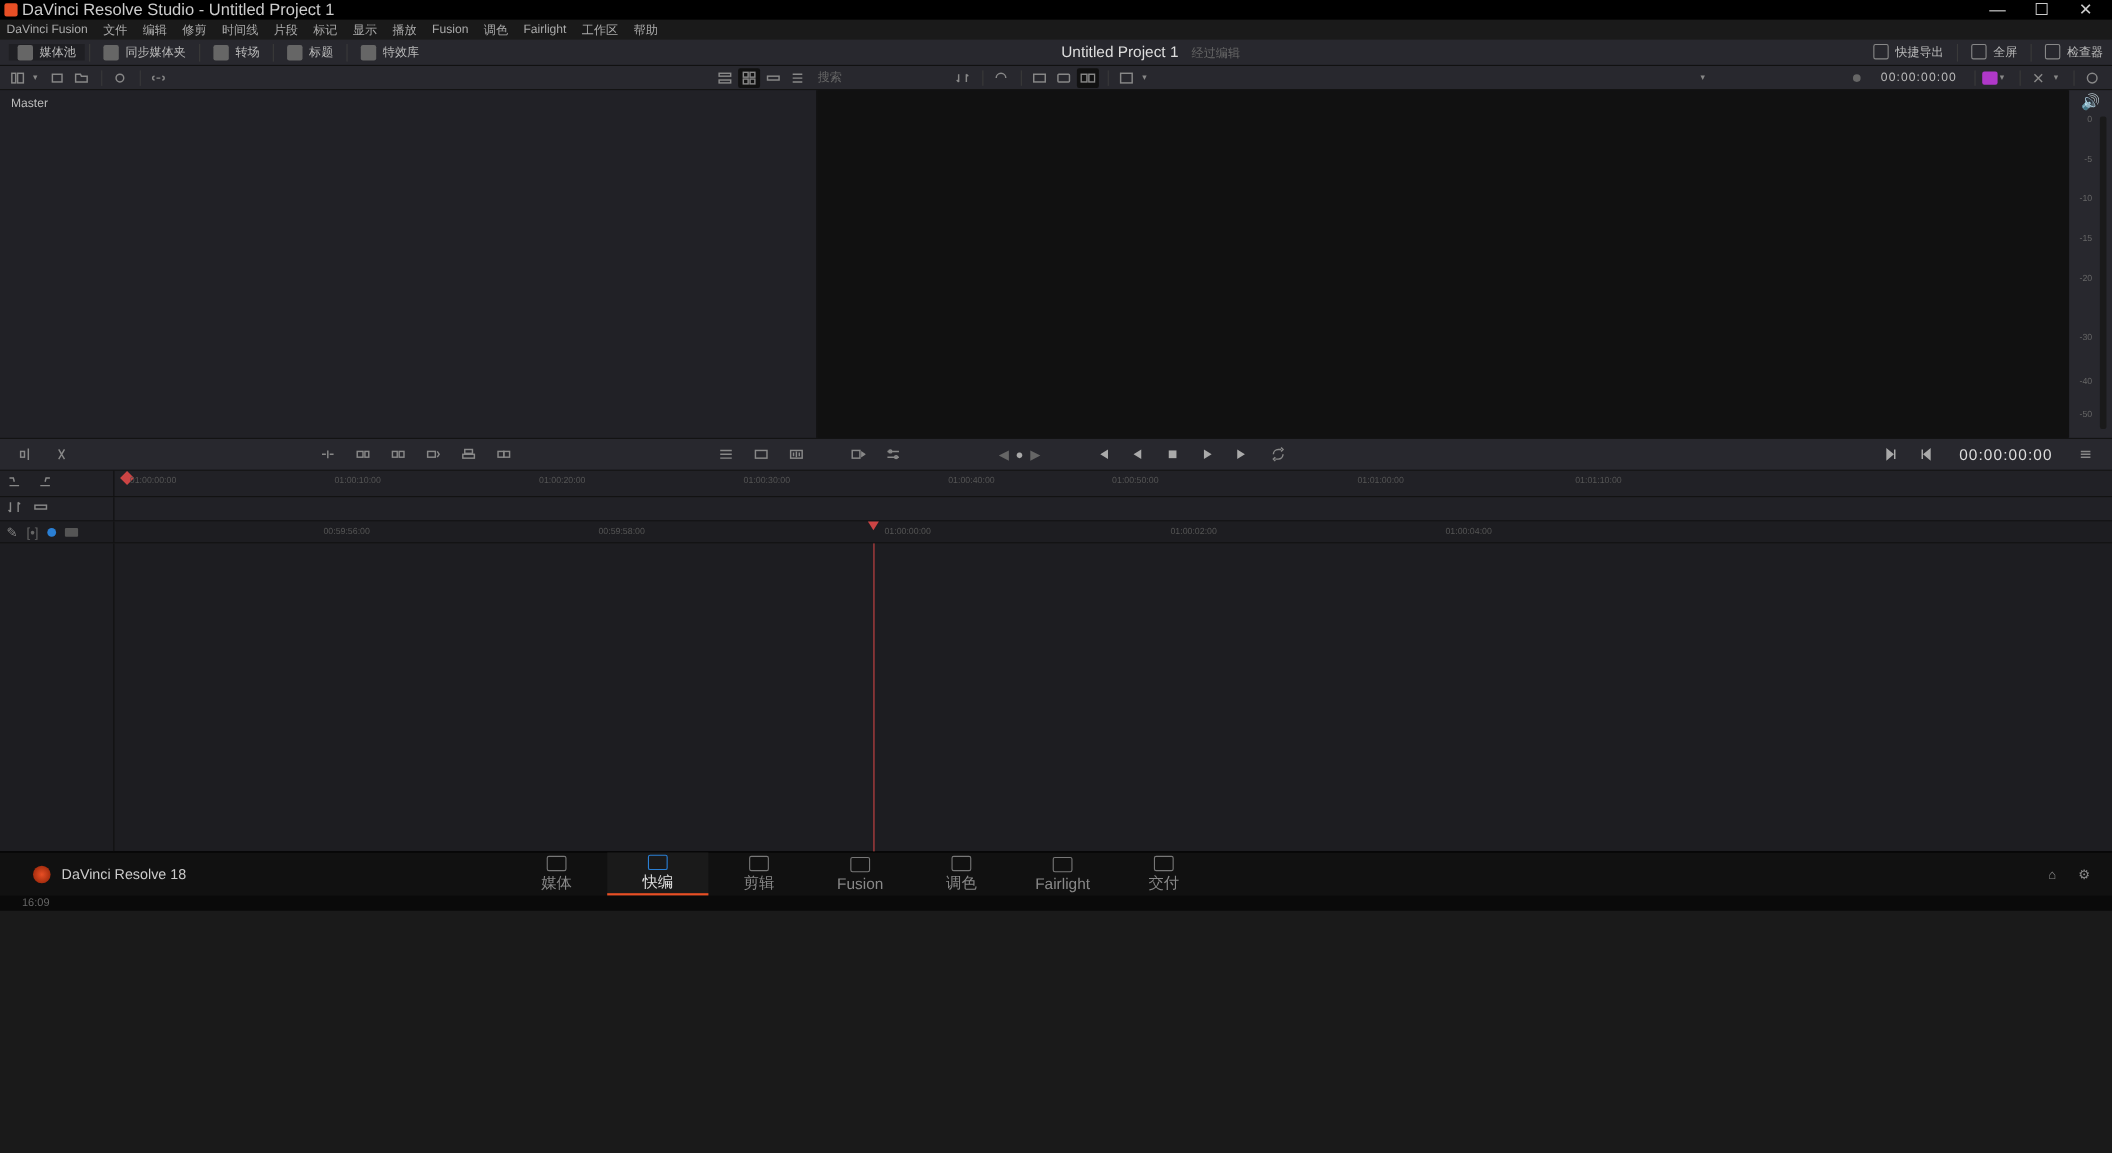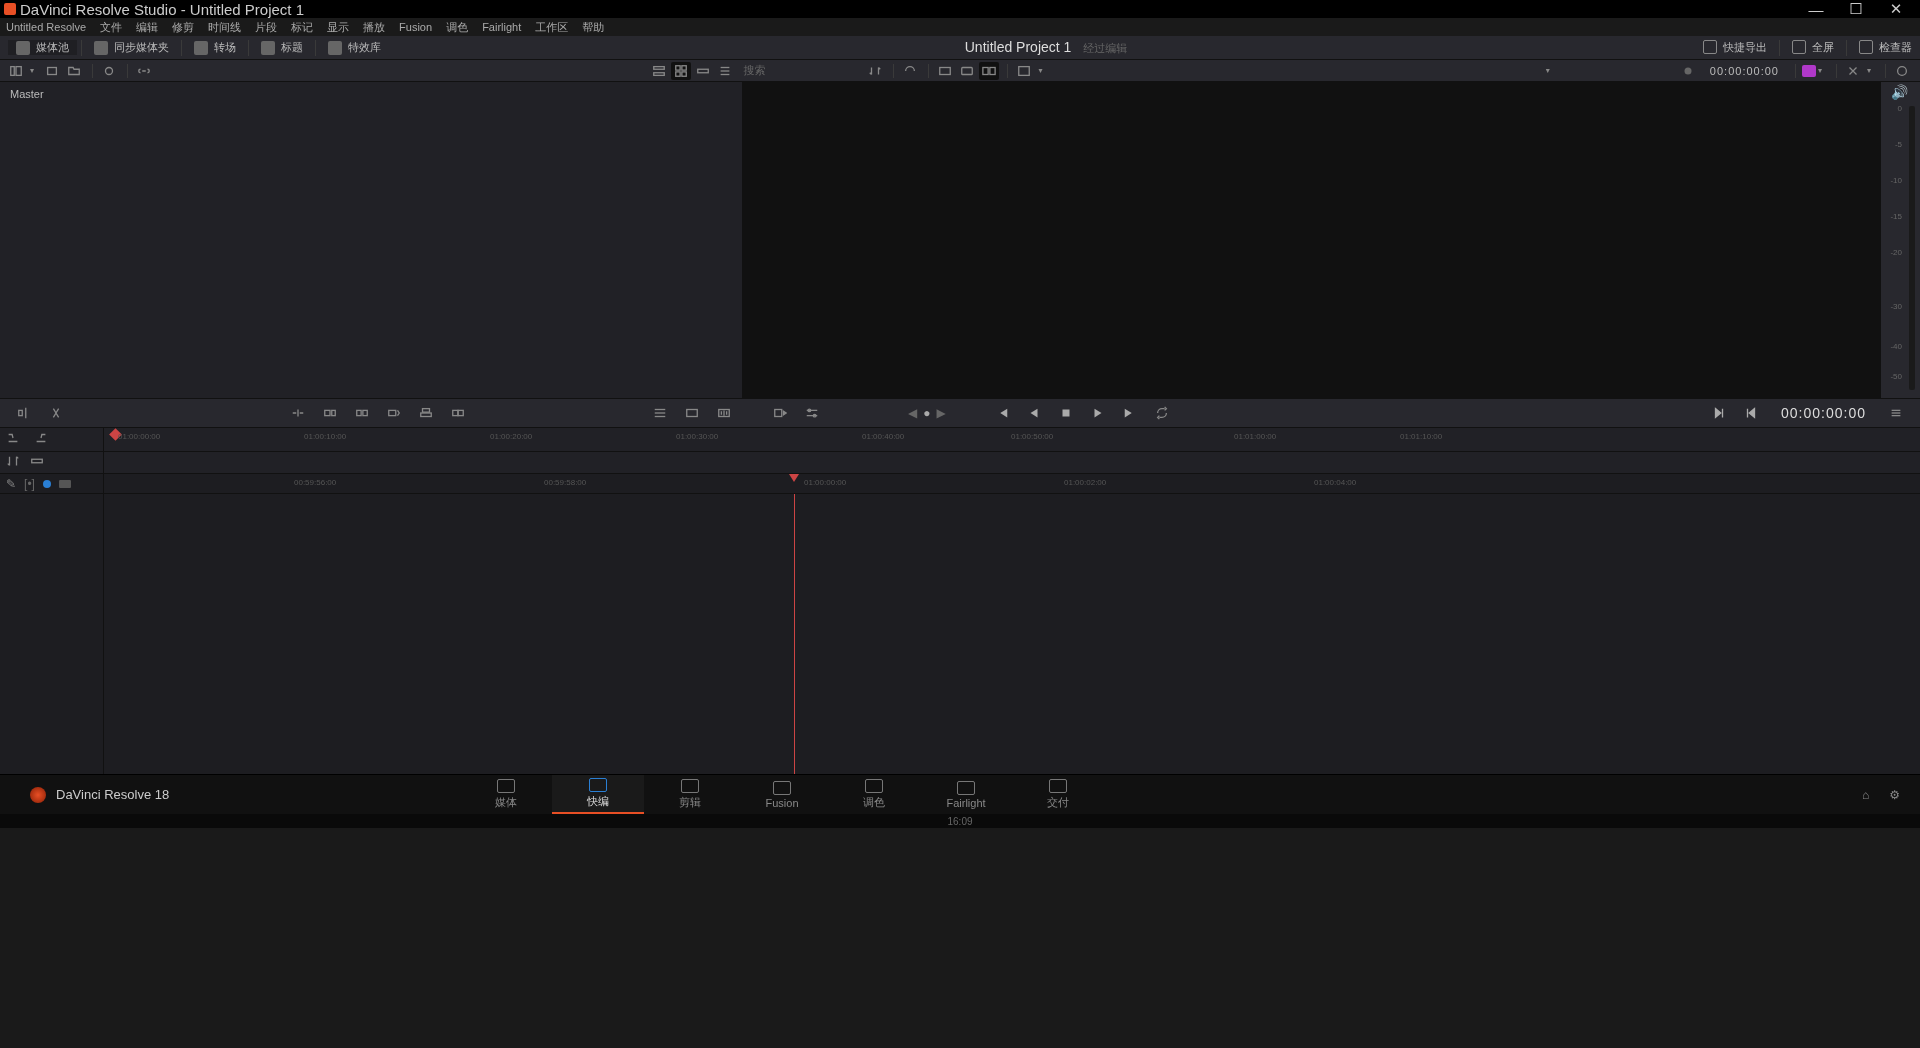--- a/index.html
+++ b/index.html
@@ -81,45 +81,45 @@
 
 .timeline { height: 280px; background: #1d1d21; display: flex; }
 .timeline .tools { width: 104px; border-right: 1px solid #111; }
 .timeline .tracks { flex: 1; position: relative; }
 .timeline .phline { position: absolute; left: 690px; top: 0; bottom: 0; width: 1px; background: #c44; }
 
 
 .pages { height: 40px; background: #111; border-top: 1px solid #000; display: flex; align-items: stretch; }
 .pages .brand { width: 460px; display: flex; align-items: center; padding: 0 30px; color: #ccc; font-size: 13px; }
 .pages .brand .logo { width: 16px; height: 16px; border-radius: 50%; background: radial-gradient(#e84f25, #8a1f05); margin-right: 10px; }
-.pages .tab { width: 92px; display: flex; flex-direction: column; align-items: center; justify-content: center; cursor: pointer; color: #888; font-size: 11px; gap: 2px; }
+.pages .tab { width: 92px; display: flex; flex-direction: column; align-items: center; justify-content: center; cursor: pointer; color: #888; font-size: 14px; gap: 2px; }
 .pages .tab .pic { width: 18px; height: 14px; border: 1px solid #777; border-radius: 2px; }
 .pages .tab.cut .pic { border-color: #2a7fd4; }
 .pages .tab.cut { color: #ddd; background: #1a1a1a; border-bottom: 2px solid #e84f25; }
 .pages .end { flex: 1; display: flex; align-items: center; justify-content: flex-end; padding: 0 20px; gap: 20px; color: #888; }
 
 
-.footer { height: 14px; background: #0a0a0a; display: flex; justify-content: center; align-items: center; padding: 0 20px; font-size: 10px; color: #666; }
+.footer { height: 14px; background: #0a0a0a; display: flex; justify-content: flex-start; align-items: center; padding: 0 20px; font-size: 10px; color: #666; }
 
 svg { width: 14px; height: 14px; stroke: #888; fill: none; stroke-width: 1.5; }
 </style>
 </head>
 <body>
 
 <div class="titlebar">
   <div class="app-icon"></div>
   <span>DaVinci Resolve Studio - Untitled Project 1</span>
   <div class="spacer"></div>
   <div class="wbtn">—</div>
   <div class="wbtn">☐</div>
   <div class="wbtn">✕</div>
 </div>
 
 <div class="menubar">
-  <span>Untitled Resolve</span>
+  <span>DaVinci Fusion</span>
   <span>文件</span>
   <span>编辑</span>
   <span>修剪</span>
   <span>时间线</span>
   <span>片段</span>
   <span>标记</span>
   <span>显示</span>
   <span>播放</span>
   <span>Fusion</span>
   <span>调色</span>
@@ -464,21 +464,21 @@
   </div>
   <div class="ruler">
     <div class="playhead"></div>
     <div class="tick" style="left:14px">01:00:00:00</div>
     <div class="tick" style="left:200px">01:00:10:00</div>
     <div class="tick" style="left:386px">01:00:20:00</div>
     <div class="tick" style="left:572px">01:00:30:00</div>
     <div class="tick" style="left:758px">01:00:40:00</div>
     <div class="tick" style="left:907px">01:00:50:00</div>
     <div class="tick" style="left:1130px">01:01:00:00</div>
-    <div class="tick" style="left:1296px">01:01:10:00</div>
+    <div class="tick" style="left:1328px">01:01:10:00</div>
   </div>
 </div>
 
 <div class="trackhdr">
   <div class="tools">
     <div class="ibtn"><svg viewBox="0 0 16 16">
           <path d="M4 3v10M4 13l-2-2M12 13V3M12 3l2 2"></path>
         </svg></div>
     <div class="ibtn"><svg viewBox="0 0 16 16">
           <rect x="2" y="6" width="12" height="4"></rect>

